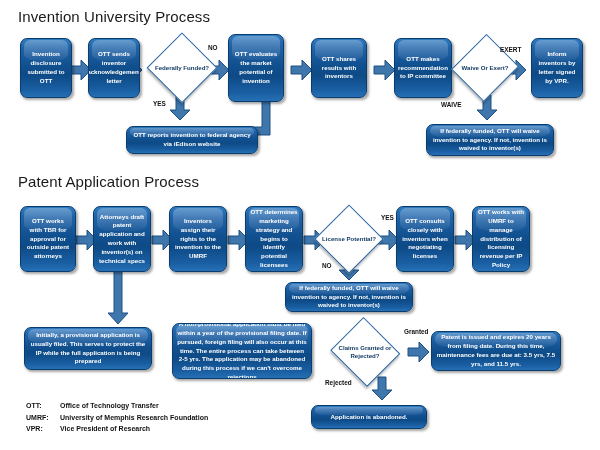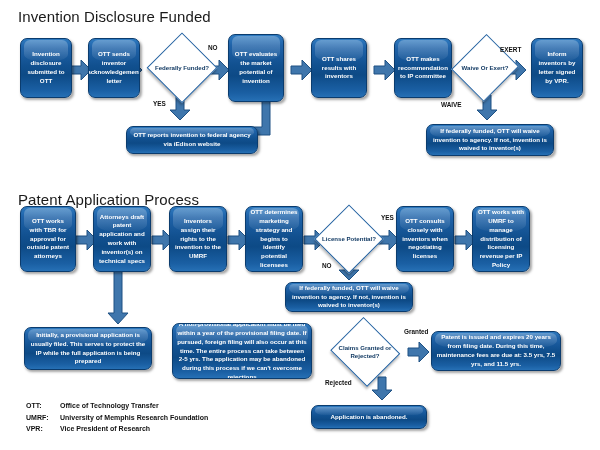--- a/index.html
+++ b/index.html
@@ -123,21 +123,21 @@
   }
   #legend .lrow { display: flex; }
   #legend .labb { width: 34px; flex: 0 0 34px; }
   #legend .ltxt { white-space: nowrap; }
 </style>
 </head>
 <body>
 
 <div id="canvas">
 
-  <div class="section-title" style="left:18px; top:8px;">Invention Disclosure Funded</div>
+  <div class="section-title" style="left:18px; top:8px;">Invention University Process</div>
 
   <div class="arrow" style="left:70px; top:60px;">
     <svg width="22" height="20" viewBox="0 0 22 20">
       <polygon points="0,6 11,6 11,0 21,10 11,20 11,14 0,14" fill="#3f76ac" stroke="#1f5183" stroke-width="1"></polygon>
     </svg>
   </div>
 
   <div class="arrow" style="left:121px; top:60px;">
     <svg width="22" height="20" viewBox="0 0 22 20">
       <polygon points="0,6 11,6 11,0 21,10 11,20 11,14 0,14" fill="#3f76ac" stroke="#1f5183" stroke-width="1"></polygon>
@@ -226,21 +226,21 @@
 
   <div class="pbox wide" style="left:426px; top:124px; width:128px; height:32px;">
     <span>If federally funded, OTT will waive invention to agency. If not, invention is waived to inventor(s)</span>
   </div>
 
   <div class="edge-label" style="left:208px; top:44px;">NO</div>
   <div class="edge-label" style="left:153px; top:100px;">YES</div>
   <div class="edge-label" style="left:500px; top:46px;">EXERT</div>
   <div class="edge-label" style="left:441px; top:101px;">WAIVE</div>
 
-  <div class="section-title" style="left:18px; top:191px;">Patent Application Process</div>
+  <div class="section-title" style="left:18px; top:173px;">Patent Application Process</div>
 
   <div class="arrow" style="left:76px; top:230px;">
     <svg width="22" height="20" viewBox="0 0 22 20">
       <polygon points="0,6 11,6 11,0 21,10 11,20 11,14 0,14" fill="#3f76ac" stroke="#1f5183" stroke-width="1"></polygon>
     </svg>
   </div>
   <div class="arrow" style="left:152px; top:230px;">
     <svg width="22" height="20" viewBox="0 0 22 20">
       <polygon points="0,6 11,6 11,0 21,10 11,20 11,14 0,14" fill="#3f76ac" stroke="#1f5183" stroke-width="1"></polygon>
     </svg>

